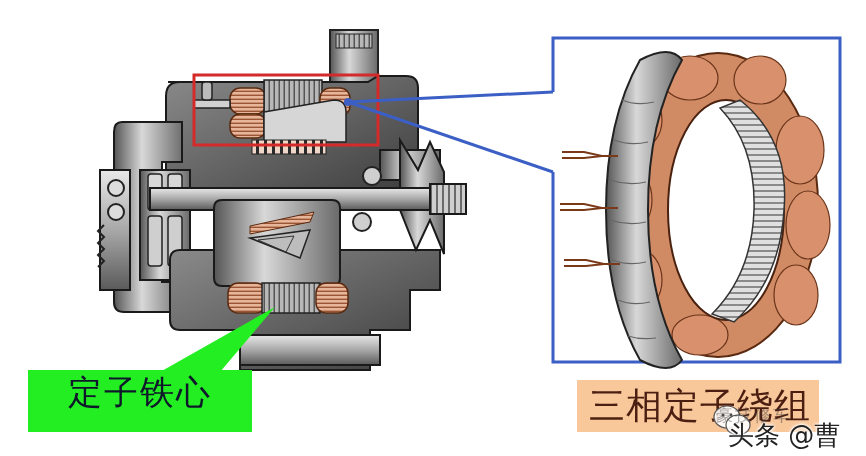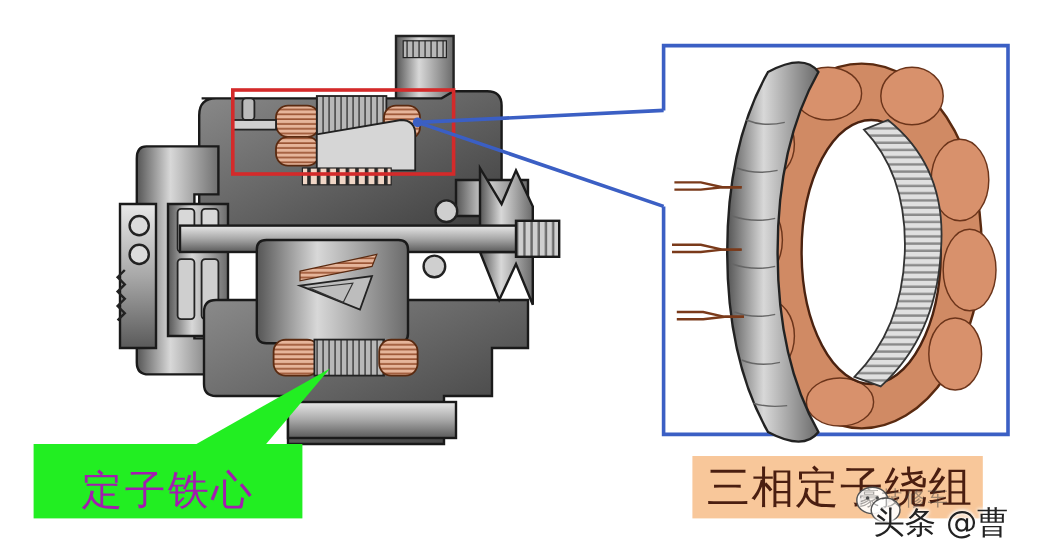--- a/index.html
+++ b/index.html
@@ -1,21 +1,21 @@
 <!DOCTYPE html>
 <html><head>
 <meta charset="utf-8">
 <style>
   html, body { margin: 0; padding: 0; background: #ffffff; }
   body { width: 866px; height: 456px; position: relative; overflow: hidden; font-family: "DejaVu Serif", "Liberation Serif", serif; }
   .layer { position: absolute; left: 0; top: 0; width: 866px; height: 456px; }
   .label-green {
     position: absolute; left: 28px; top: 370px; width: 224px; height: 62px;
-    background: #22ee22; display: flex; align-items: flex-end; justify-content: center;
-    font-size: 34px; color: #a21caf; letter-spacing: 2px;
+    background: #22ee22; display: flex; align-items: flex-start; justify-content: center;
+    font-size: 34px; color: #0f172a; letter-spacing: 2px;
   }
   .label-orange {
     position: absolute; left: 577px; top: 380px; width: 242px; height: 52px;
     background: #f8c79a; display: flex; align-items: center; padding-left: 12px; box-sizing: border-box;
     font-size: 36px; color: #4a1e10; letter-spacing: 1px; font-family: "DejaVu Sans", "Liberation Sans", sans-serif; font-weight: 300;
   }
   .watermark {
     position: absolute; left: 728px; top: 418px; font-size: 26px; color: #222;
     font-family: "DejaVu Sans", "Liberation Sans", sans-serif;
     text-shadow: 0 0 3px #fff, 0 0 3px #fff, 0 0 4px #fff;

